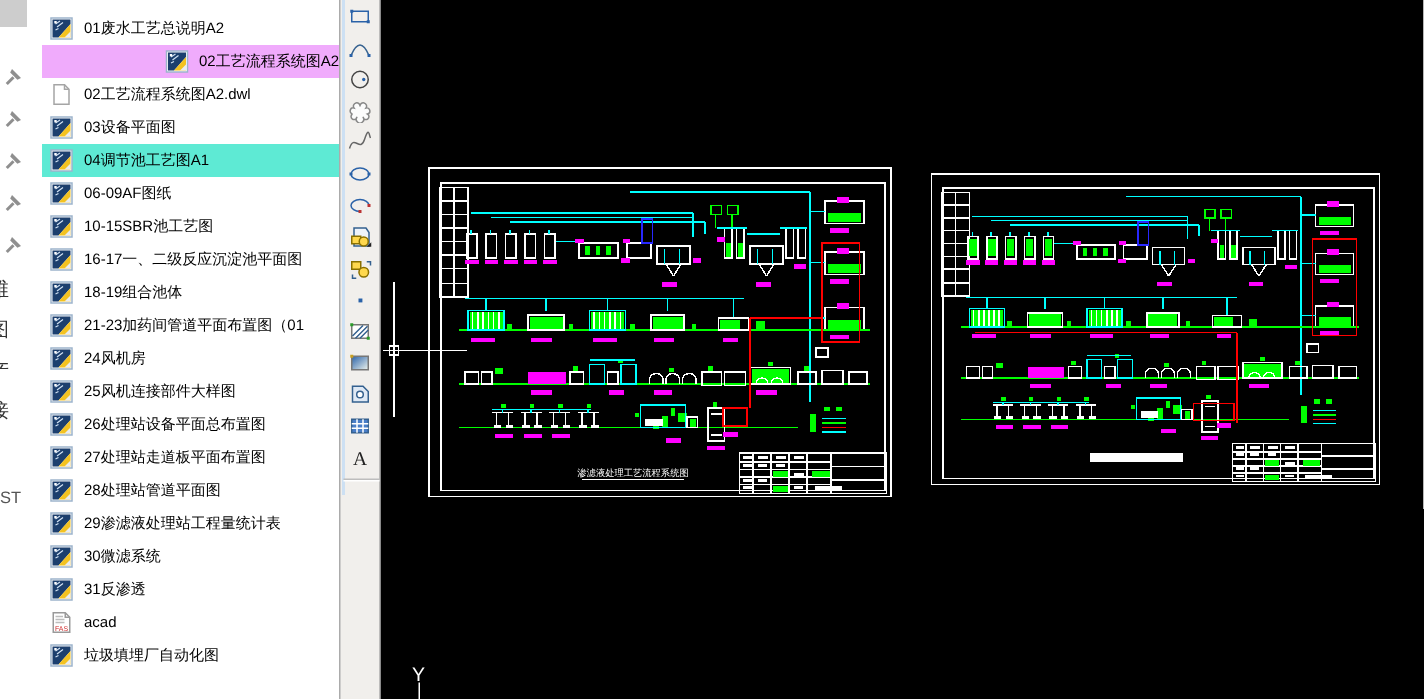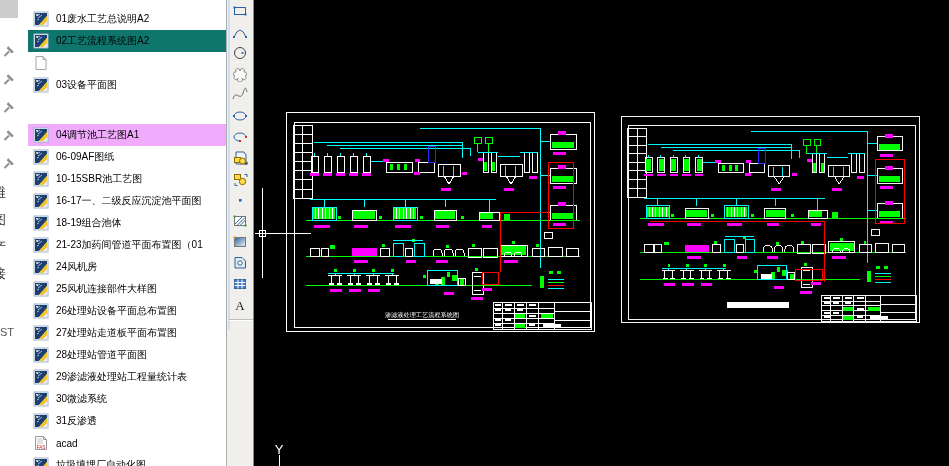--- a/index.html
+++ b/index.html
@@ -8,22 +8,22 @@
   
   .back-strip{position:absolute;left:0;top:0;width:28px;height:466px;background:#fff;border-right:1px solid #e3e3e3;}
   .scroll-block{position:absolute;left:0;top:0;width:18px;height:18px;background:#cdcdcd;}
   .pin{position:absolute;left:2px;width:14px;height:14px;}
   .partial{position:absolute;left:-7px;width:22px;font-size:13px;color:#333;white-space:nowrap;}
   .st-label{position:absolute;left:0;top:326px;font-size:11px;color:#555;}
   
   .file-panel{position:absolute;left:28px;top:0;width:198px;height:466px;background:#fff;overflow:hidden;}
   .file-rows{padding-top:8px;}
   .file-row{height:22px;display:flex;align-items:center;padding-left:5px;gap:7px;white-space:nowrap;overflow:hidden;cursor:default;}
-  .file-row.selected{background:#0f766e;}
-  .file-row.hover{background:#f0abfc;margin-top:28px;}
+  .file-row.selected{background:#f0abfc;justify-content:flex-end;}
+  .file-row.hover{background:#5eead4;}
   .file-row .ic{flex:0 0 16px;width:16px;height:16px;}
   .file-row .lbl{font-size:10px;color:#000;}
   
   .toolbar{position:absolute;left:226px;top:0;width:28px;height:466px;background:#f1efec;
            border-left:1px solid #ababab;box-sizing:border-box;}
   .toolbar::before{content:"";position:absolute;left:1px;top:0;width:2px;height:330px;background:#cde0f3;}
   .tool-cell{height:21px;display:flex;align-items:center;justify-content:center;}
   .tb-div{position:absolute;left:2px;top:319px;width:24px;height:1px;background:#bdbdbd;box-shadow:0 1px 0 #fff;}
   .toolbar{border-right:1px solid #8a8a8a;}
   
@@ -91,20 +91,21 @@
               <path d="M4,5 l3,-2 M5,7 l4,-3 M4,9 l2,-1" stroke="#cfe0f2" stroke-width="0.8"></path>
               <rect x="3.2" y="3" width="1.6" height="1.6" fill="#fff"></rect>
             </svg></span>
           <span class="lbl">02工艺流程系统图A2</span>
         </div>
         <div class="file-row">
           <span class="ic"><svg width="16" height="16" viewBox="0 0 16 16">
               <path d="M3,1.5 h7 l3,3 v10 h-10 z" fill="#fff" stroke="#a5a5a5"></path>
               <path d="M10,1.5 v3 h3" fill="none" stroke="#a5a5a5"></path>
             </svg></span>
+          <span class="lbl">02工艺流程系统图A2.dwl</span>
         </div>
         <div class="file-row">
           <span class="ic"><svg width="16" height="16" viewBox="0 0 16 16">
               <rect x="1" y="1" width="14" height="14" fill="#fdfdfd" stroke="#9db4cc"></rect>
               <polygon points="2,2 14,2 14,5 6,14 2,14" fill="#1c3f6e"></polygon>
               <polygon points="14,5 14,14 6,14" fill="#f3c221"></polygon>
               <polygon points="14,10 14,14 10,14" fill="#e9ecf2"></polygon>
               <path d="M4,5 l3,-2 M5,7 l4,-3 M4,9 l2,-1" stroke="#cfe0f2" stroke-width="0.8"></path>
               <rect x="3.2" y="3" width="1.6" height="1.6" fill="#fff"></rect>
             </svg></span>

